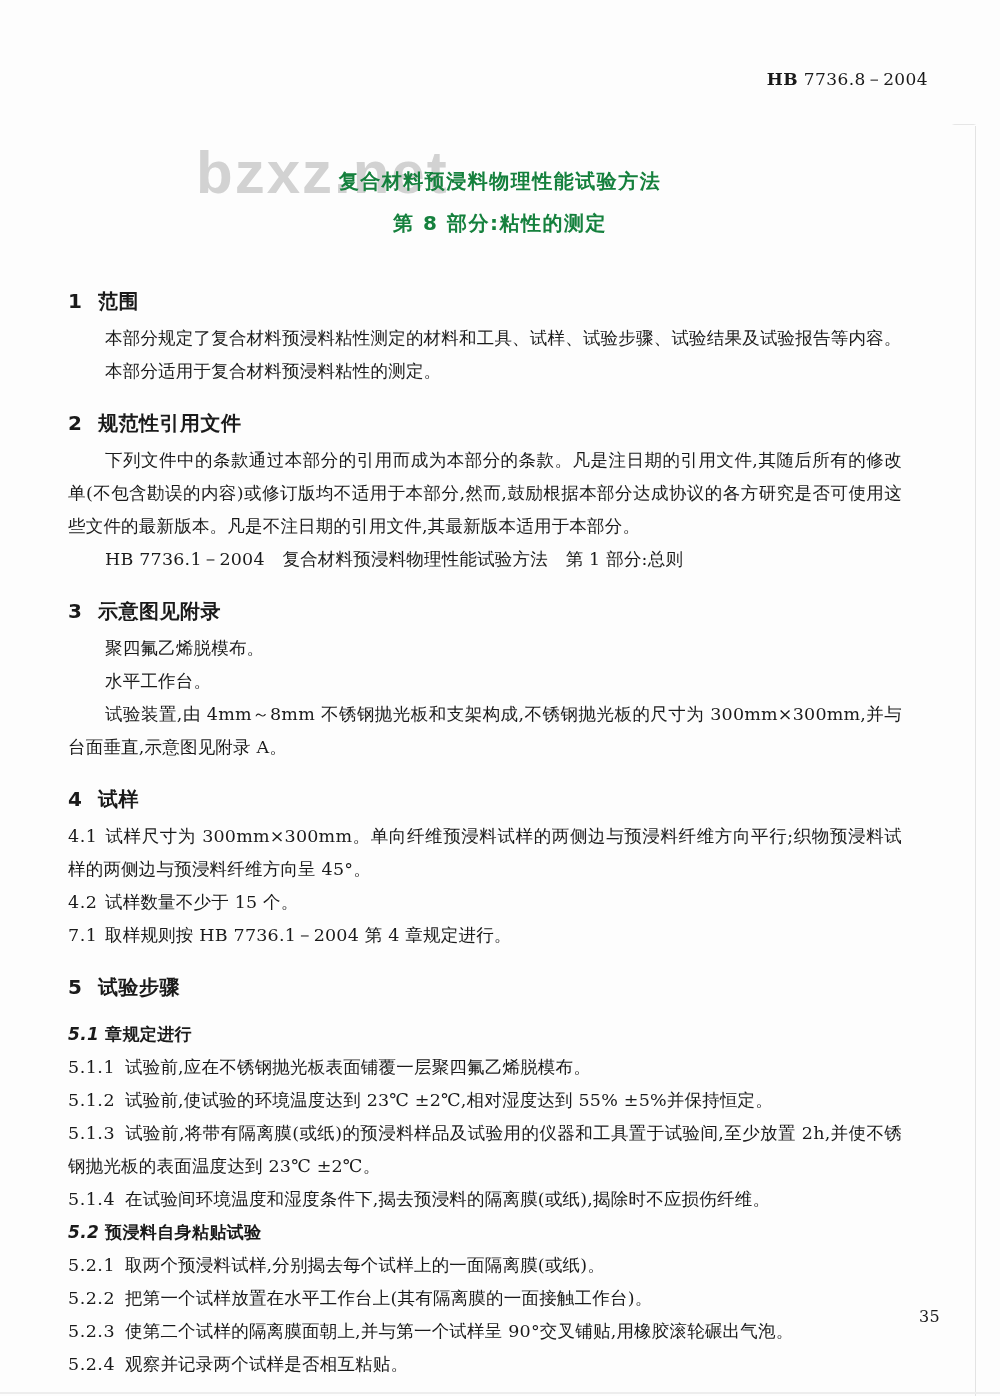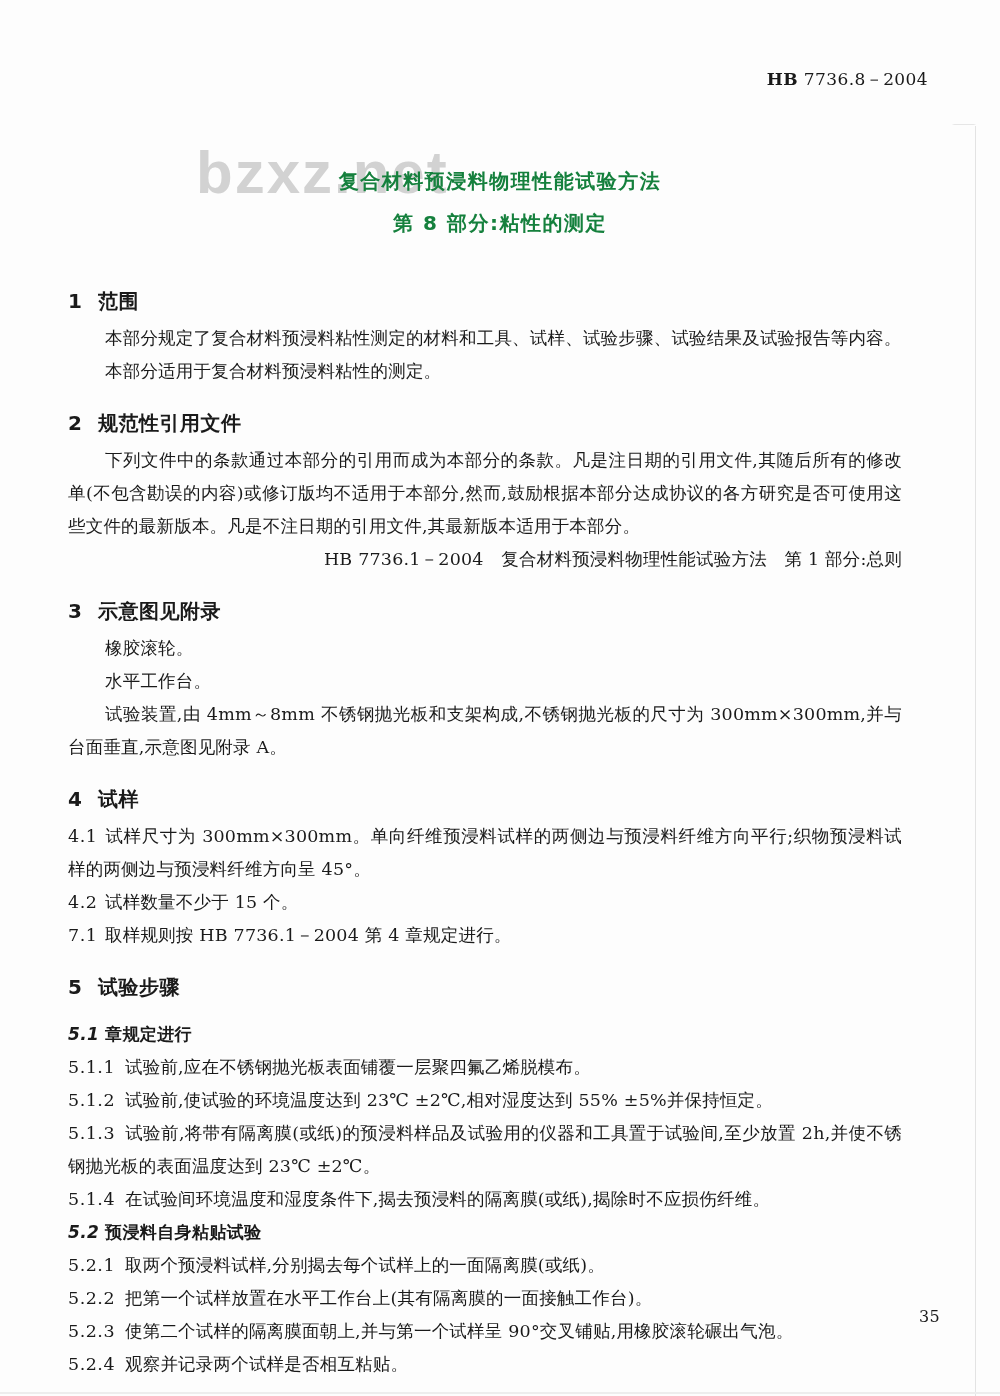--- a/index.html
+++ b/index.html
@@ -143,21 +143,20 @@
     white-space: nowrap;
   }
 
   .refline {
     font-size: 17.5px;
     line-height: 33px;
     text-indent: 37px;
     letter-spacing: 0.2px;
     margin: 0;
     white-space: nowrap;
-    text-align: right;
   }
 
   
   .clause {
     font-size: 17.5px;
     line-height: 33px;
     text-align: justify;
     text-justify: inter-ideograph;
     letter-spacing: 0.2px;
     margin: 0;
@@ -229,21 +228,21 @@
 
     <div class="heading">
       <span class="num">2</span><span>规范性引用文件</span>
     </div>
     <p class="para">下列文件中的条款通过本部分的引用而成为本部分的条款。凡是注日期的引用文件,其随后所有的修改单(不包含勘误的内容)或修订版均不适用于本部分,然而,鼓励根据本部分达成协议的各方研究是否可使用这些文件的最新版本。凡是不注日期的引用文件,其最新版本适用于本部分。</p>
     <p class="refline">HB 7736.1－2004　复合材料预浸料物理性能试验方法　第 1 部分:总则</p>
 
     <div class="heading">
       <span class="num">3</span><span>示意图见附录</span>
     </div>
-    <p class="listline">橡胶滚轮。</p>
+    <p class="listline">聚四氟乙烯脱模布。</p>
     <p class="listline">水平工作台。</p>
     <p class="para">试验装置,由 4mm～8mm 不锈钢抛光板和支架构成,不锈钢抛光板的尺寸为 300mm×300mm,并与台面垂直,示意图见附录 A。</p>
 
     <div class="heading">
       <span class="num">4</span><span>试样</span>
     </div>
     <p class="clause lvl2">
       <span class="cnum">4.1</span><span>试样尺寸为 300mm×300mm。单向纤维预浸料试样的两侧边与预浸料纤维方向平行;织物预浸料试样的两侧边与预浸料纤维方向呈 45°。</span>
     </p>
     <p class="clause lvl2">

